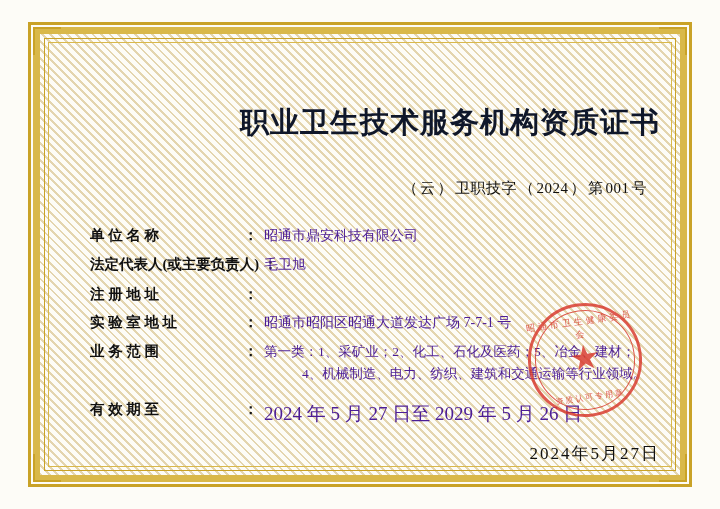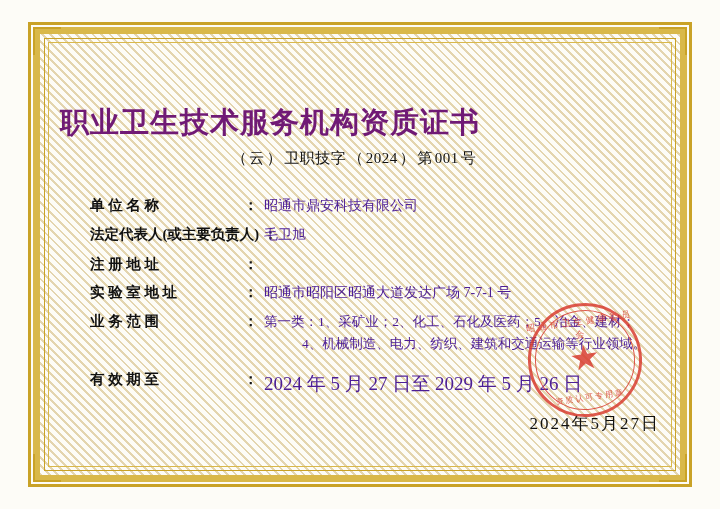--- a/index.html
+++ b/index.html
@@ -71,31 +71,31 @@
   .corner.br { right: 33px; bottom: 27px; border-left: none; border-top: none; }
 
   .content {
     position: absolute;
     left: 60px;
     top: 55px;
     right: 60px;
     bottom: 55px;
   }
   .title {
-    text-align: left;
-    color: #701a75;
+    text-align: right;
+    color: #0f172a;
     font-size: 29px;
     font-weight: bold;
     letter-spacing: 1px;
     margin-top: 48px;
     font-family: "DejaVu Serif", "Liberation Serif", serif;
   }
   .cert-number {
-    text-align: center;
-    margin-top: 6px;
+    text-align: right;
+    margin-top: 36px;
     padding-right: 12px;
     font-size: 15px;
     color: #111;
     letter-spacing: 0.5px;
   }
   .cert-number .seg { margin: 0 1px; }
   .fields {
     margin-top: 28px;
     padding-left: 30px;
   }

